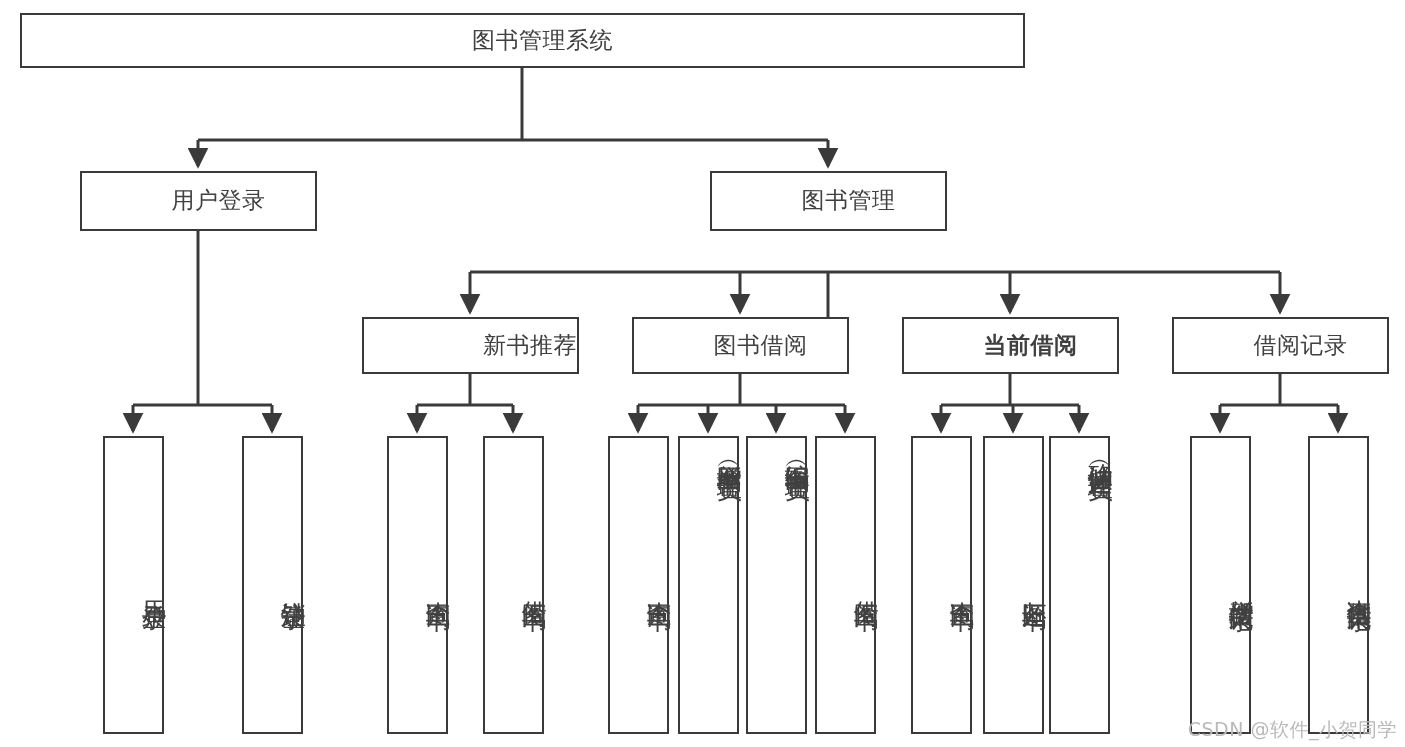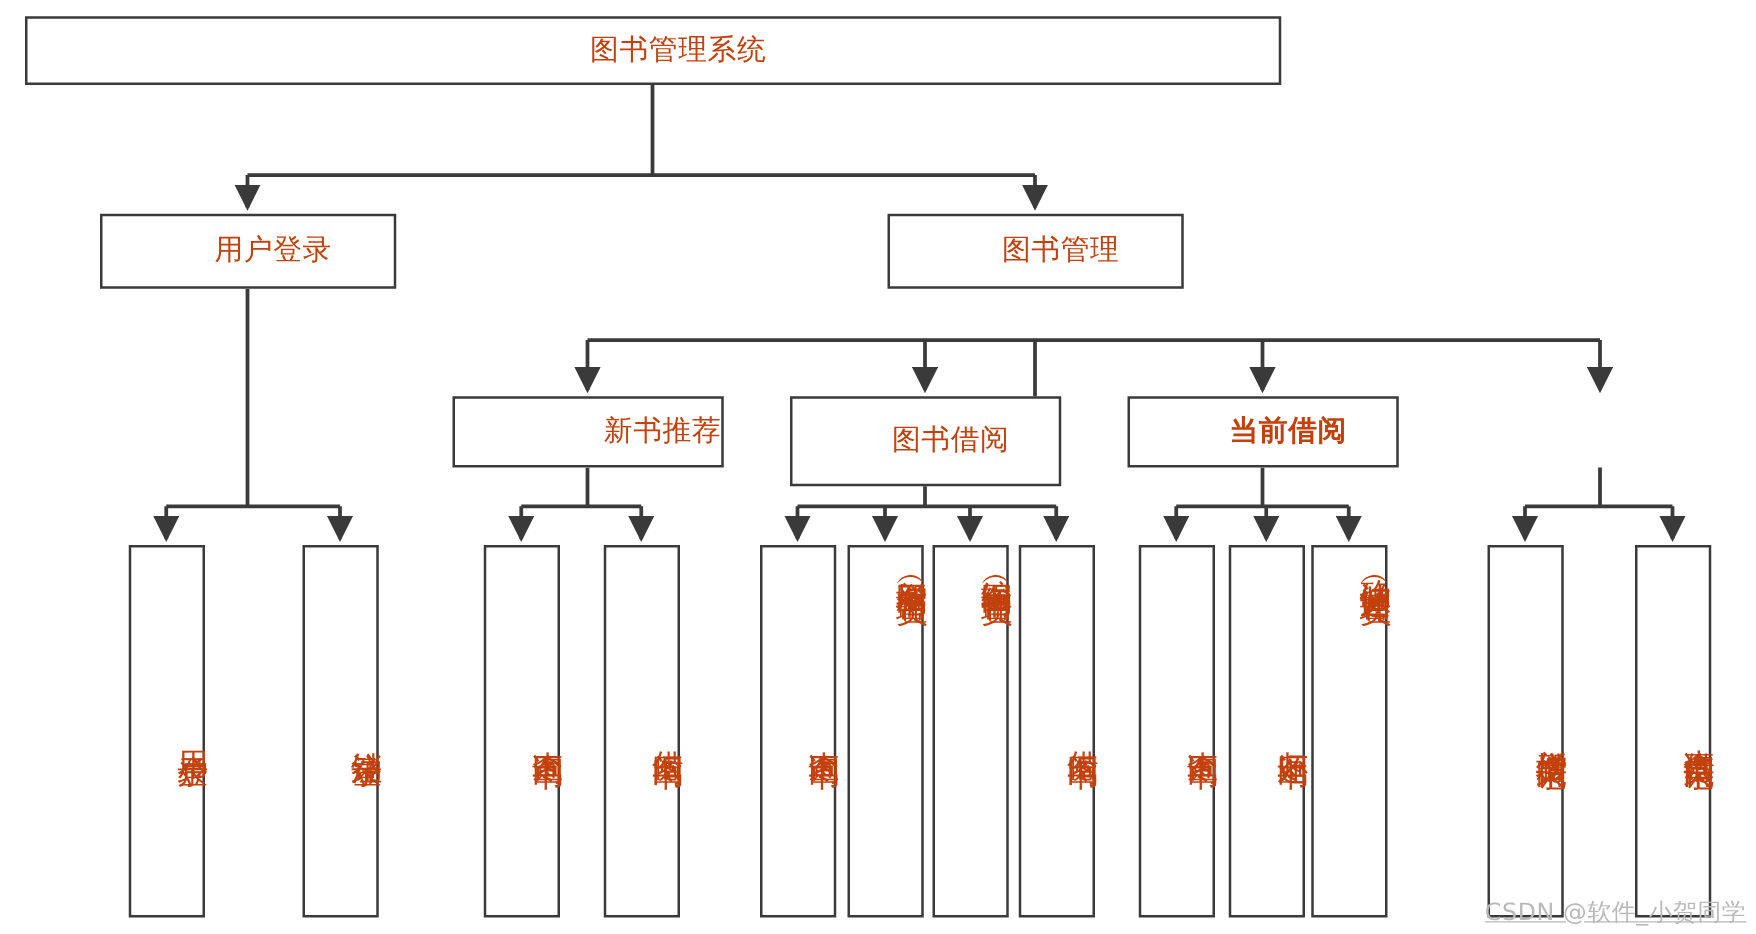--- a/index.html
+++ b/index.html
@@ -27,21 +27,21 @@
     pointer-events: none;
   }
   .node {
     position: absolute;
     box-sizing: border-box;
     border: 2.5px solid #3a3a3a;
     background: #ffffff;
     display: flex;
     align-items: center;
     justify-content: center;
-    color: #c2410c;
+    color: #404040;
     padding-left: 40px;
   }
   .node.h {
     
   }
   .node.h .label {
     font-size: 23px;
     line-height: 1.1;
     letter-spacing: 0.5px;
     white-space: nowrap;
@@ -72,21 +72,20 @@
     font-size: 24px;
   }
   .watermark {
     position: absolute;
     right: 8px;
     bottom: 4px;
     font-size: 19px;
     color: #b9b9b9;
     white-space: nowrap;
     letter-spacing: 0.5px;
-    text-decoration: underline;
   }
 </style>
 </head>
 <body>
 
 <div id="canvas">
 
   <svg class="connectors" viewBox="0 0 1405 747" xmlns="http://www.w3.org/2000/svg">
     <defs>
       <marker id="arrow" viewBox="0 0 12 12" refX="10.5" refY="6" markerWidth="7" markerHeight="7" orient="auto-start-reverse">
@@ -144,26 +143,29 @@
   <div class="node h" style="left:80px; top:171px; width:237px; height:60px;">
     <span class="label">用户登录</span>
   </div>
   <div class="node h" style="left:710px; top:171px; width:237px; height:60px;">
     <span class="label">图书管理</span>
   </div>
 
   <div class="node h" style="left:362px; top:317px; width:217px; height:57px;justify-content:flex-end;">
     <span class="label">新书推荐</span>
   </div>
-  <div class="node h" style="left:632px; top:317px; width:217px; height:72px;">
+  <div class="node h" style="left:632px; top:317px; width:217px; height:57px;">
     <span class="label">图书借阅</span>
   </div>
   <div class="node h" style="left:902px; top:317px; width:217px; height:57px;font-weight:bold;">
     <span class="label">当前借阅</span>
   </div>
+  <div class="node h" style="left:1172px; top:317px; width:217px; height:57px;">
+    <span class="label">借阅记录</span>
+  </div>
 
   <div class="node v mid" style="left:103px; top:436px; width:61px; height:298px;">
     <span class="label">用户登录</span>
   </div>
   <div class="node v mid" style="left:242px; top:436px; width:61px; height:298px;">
     <span class="label">注销登录</span>
   </div>
 
   <div class="node v mid" style="left:387px; top:436px; width:61px; height:298px;">
     <span class="label">查询图书</span>

